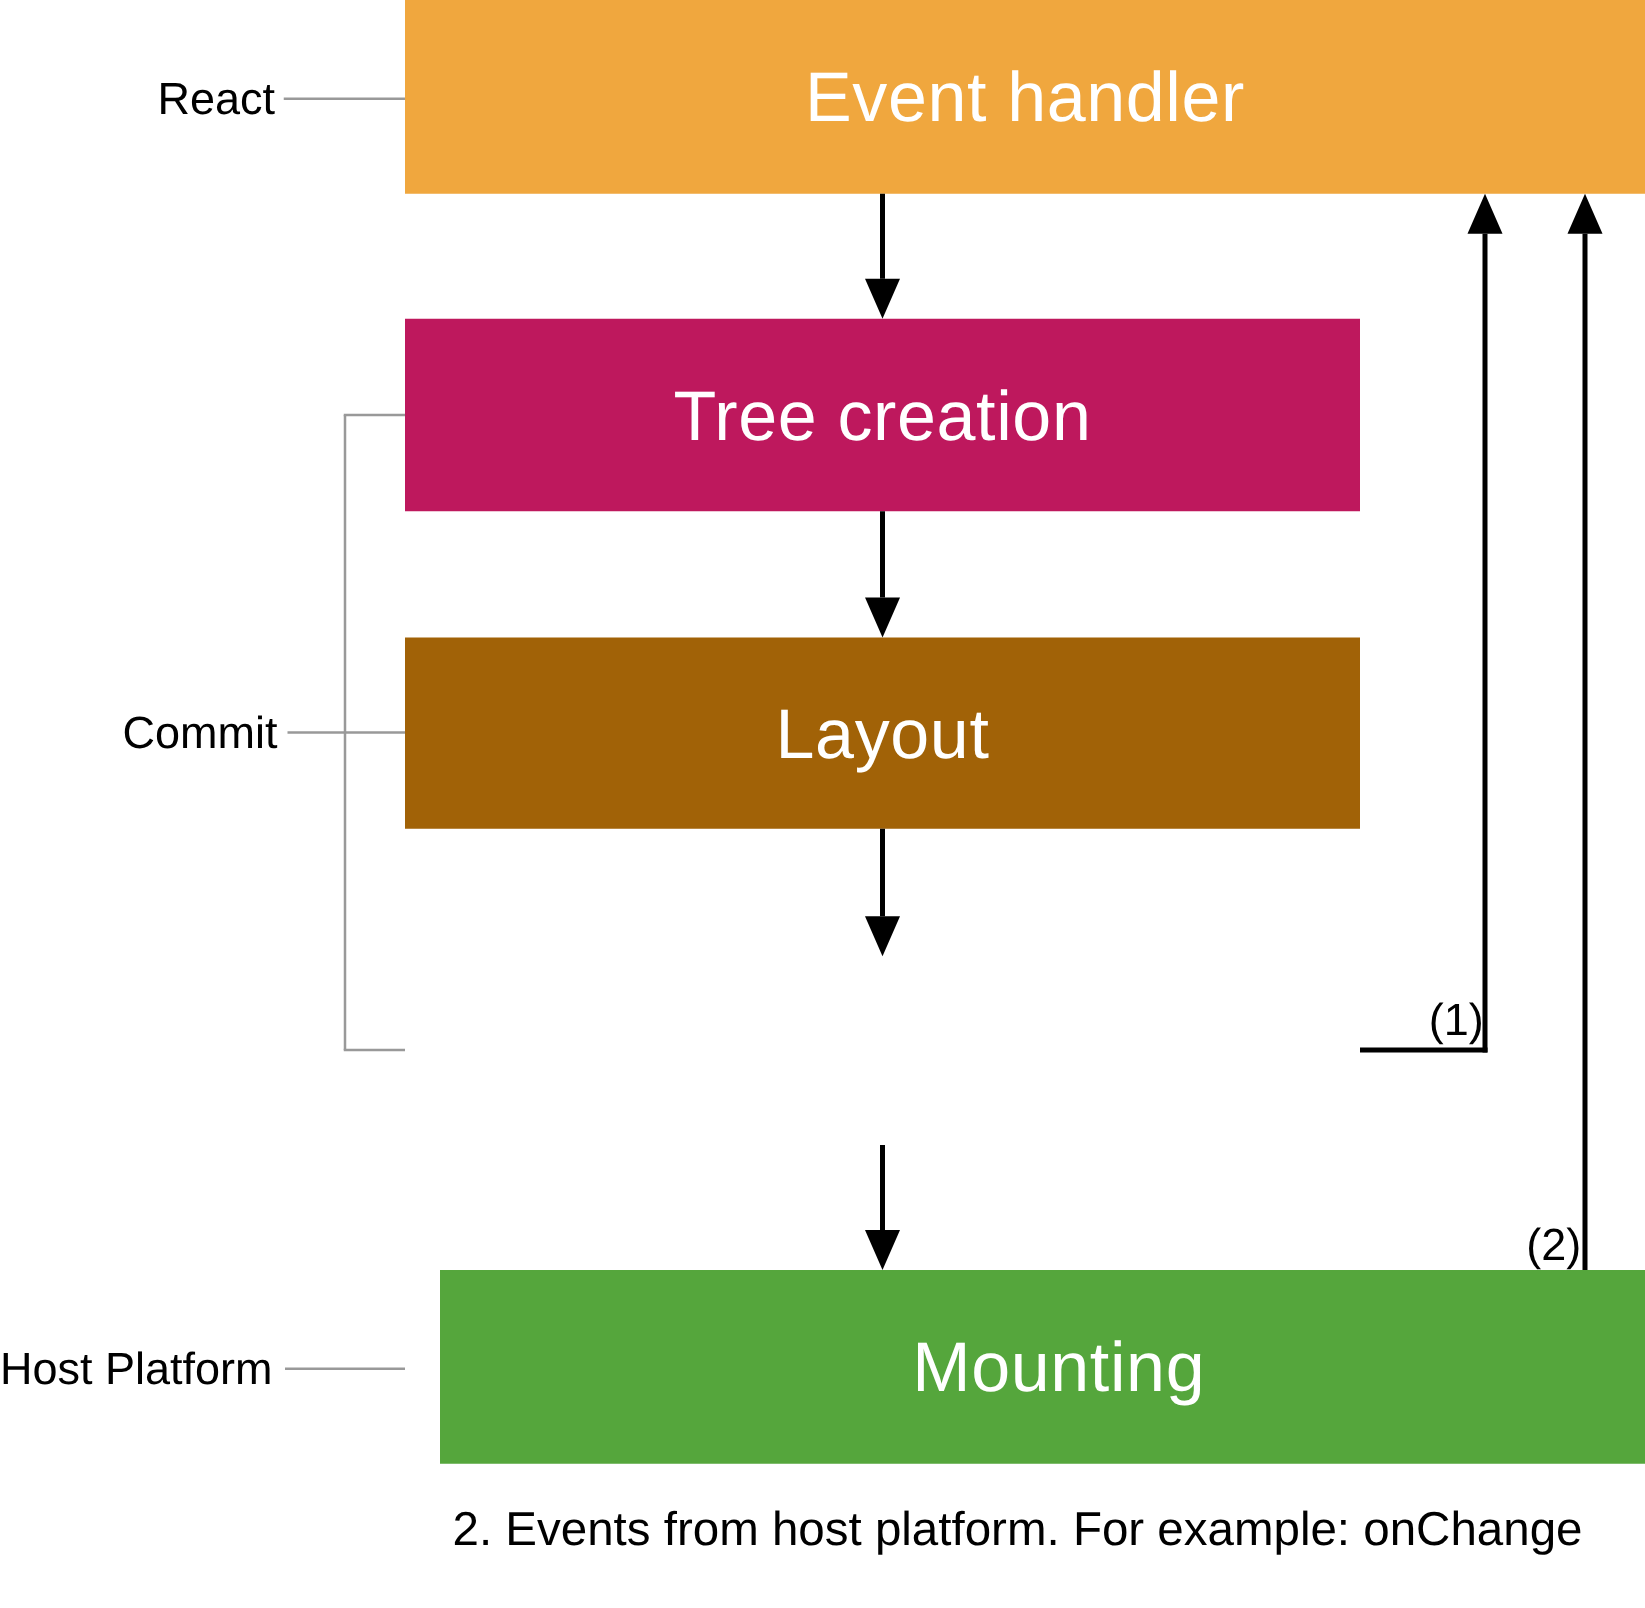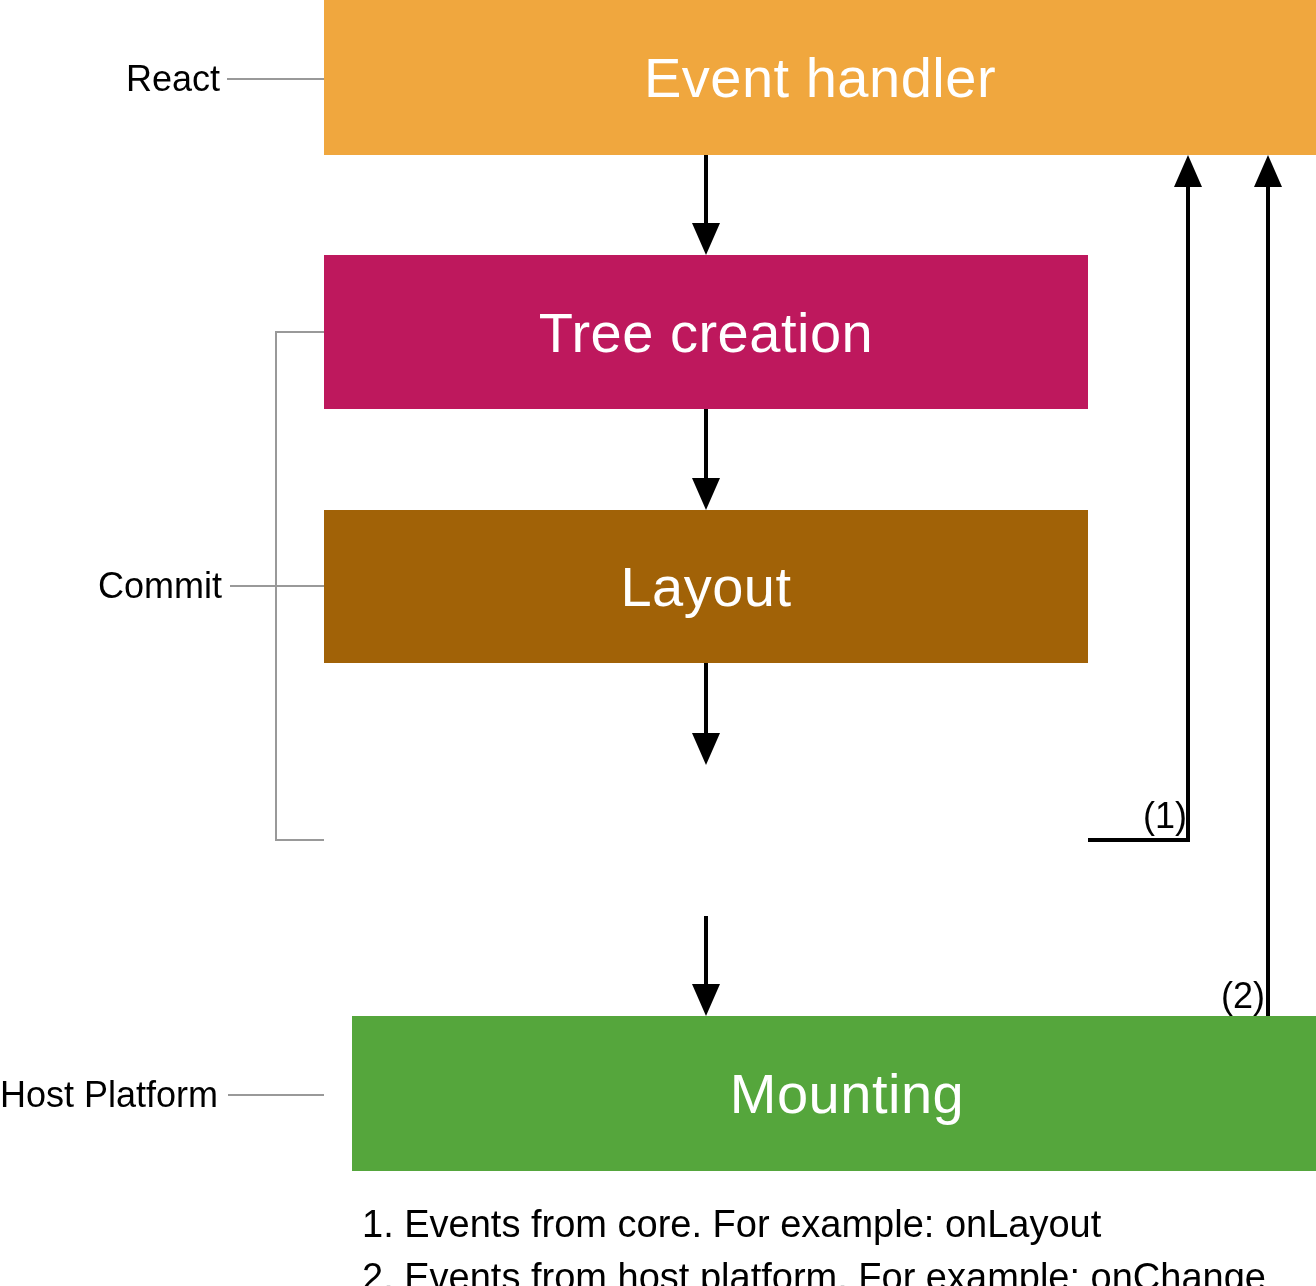--- a/index.html
+++ b/index.html
@@ -130,17 +130,16 @@
   <div class="arrow-h r1-h"></div>
   <div class="arrow-v r1-v"></div>
   <div class="head-up r1-head"></div>
   <div class="arrow-label lbl-n1">(1)</div>
 
   <div class="arrow-v r2-v"></div>
   <div class="head-up r2-head"></div>
   <div class="arrow-label lbl-n2">(2)</div>
 
   <div class="notes">
-    <div>1. Events from core. For example: onLayout</div>
     <div>2. Events from host platform. For example: onChange</div>
   </div>
 
 </div>
 
 </body></html>

